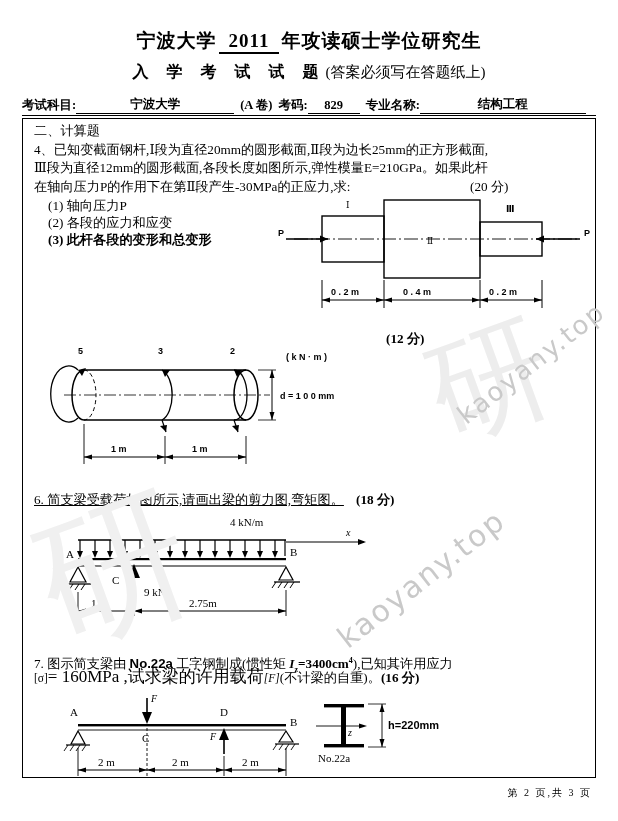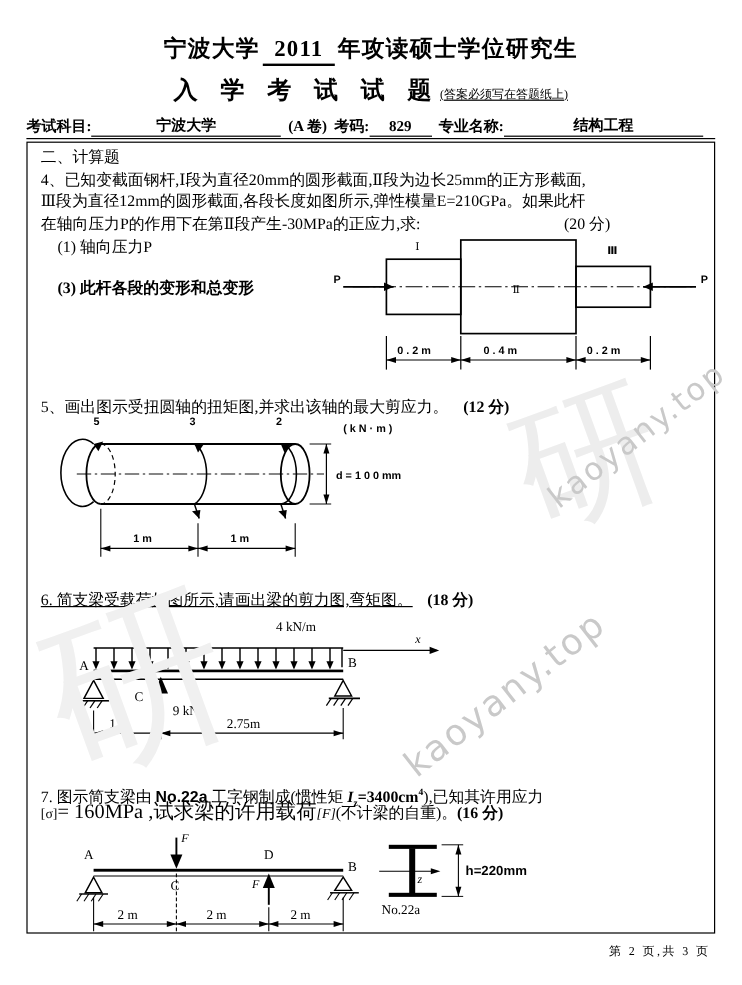--- a/index.html
+++ b/index.html
@@ -43,22 +43,22 @@
     letter-spacing:1px;
   }
   .hdr1 .yr{
     display:inline-block;border-bottom:2px solid #000;
     padding:0 10px;margin:0 2px;
   }
   .hdr2{
     position:absolute;left:0;top:62px;width:618px;
     text-align:center;
   }
-  .hdr2 .big{font-size:20px;font-weight:bold;letter-spacing:7px;}
-  .hdr2 .small{font-size:10px;letter-spacing:0;text-decoration:underline;}
+  .hdr2 .big{font-size:16px;font-weight:bold;letter-spacing:7px;}
+  .hdr2 .small{font-size:15px;letter-spacing:0;}
 
   .subjline{
     position:absolute;left:22px;top:96px;width:574px;
     font-size:12.5px;font-weight:bold;
     display:flex;align-items:flex-end;
     border-bottom:1.6px solid #000;
     padding-bottom:1px;
   }
   .subjline .lbl{white-space:nowrap;}
   .subjline .fill{
@@ -134,20 +134,21 @@
 
   <div class="frame"></div>
 
   <div class="txt" style="left:34px;top:121px;">二、计算题</div>
 
   <div class="txt" style="left:34px;top:140px;">4、已知变截面钢杆,Ⅰ段为直径20mm的圆形截面,Ⅱ段为边长25mm的正方形截面,</div>
   <div class="txt" style="left:34px;top:158px;">Ⅲ段为直径12mm的圆形截面,各段长度如图所示,弹性模量E=210GPa。如果此杆</div>
   <div class="txt" style="left:34px;top:177px;">在轴向压力P的作用下在第Ⅱ段产生-30MPa的正应力,求:</div>
   <div class="txt" style="left:470px;top:177px;">(20 分)</div>
   <div class="txt" style="left:48px;top:196px;">(1)  轴向压力P</div>
+  <div class="txt" style="left:48px;top:213px;">(2)  各段的应力和应变</div>
   <div class="txt" style="left:48px;top:230px;font-weight:bold;">(3)  此杆各段的变形和总变形</div>
 
   <div class="fig" style="left:284px;top:192px;">
     <svg width="320" height="120" viewBox="0 0 320 120">
 
       <rect class="stk" x="38" y="24" width="62" height="46" stroke-width="1.4"></rect>
 
       <rect class="stk" x="100" y="8" width="96" height="78" stroke-width="1.4"></rect>
 
       <rect class="stk" x="196" y="30" width="62" height="34" stroke-width="1.4"></rect>
@@ -179,21 +180,20 @@
       <line class="stk" x1="196" y1="108" x2="258" y2="108" stroke-width="1"></line>
       <polygon class="fillblk" points="196,108 204,105.5 204,110.5"></polygon>
       <polygon class="fillblk" points="258,108 250,105.5 250,110.5"></polygon>
 
       <text class="lbl-b" x="47" y="103">0 . 2 m</text>
       <text class="lbl-b" x="119" y="103">0 . 4 m</text>
       <text class="lbl-b" x="205" y="103">0 . 2 m</text>
     </svg>
   </div>
 
-  <div class="txt" style="left:34px;top:329px;">5、画出图示受扭圆轴的扭矩图,并求出该轴的最大剪应力。</div>
   <div class="txt b" style="left:386px;top:329px;">(12 分)</div>
 
   <div class="fig" style="left:34px;top:344px;">
     <svg width="330" height="130" viewBox="0 0 330 130">
 
       <line class="stk" x1="50" y1="26" x2="212" y2="26" stroke-width="1.5"></line>
       <line class="stk" x1="50" y1="76" x2="212" y2="76" stroke-width="1.5"></line>
 
       <ellipse class="stk" cx="212" cy="51" rx="12" ry="25" stroke-width="1.5"></ellipse>
 

